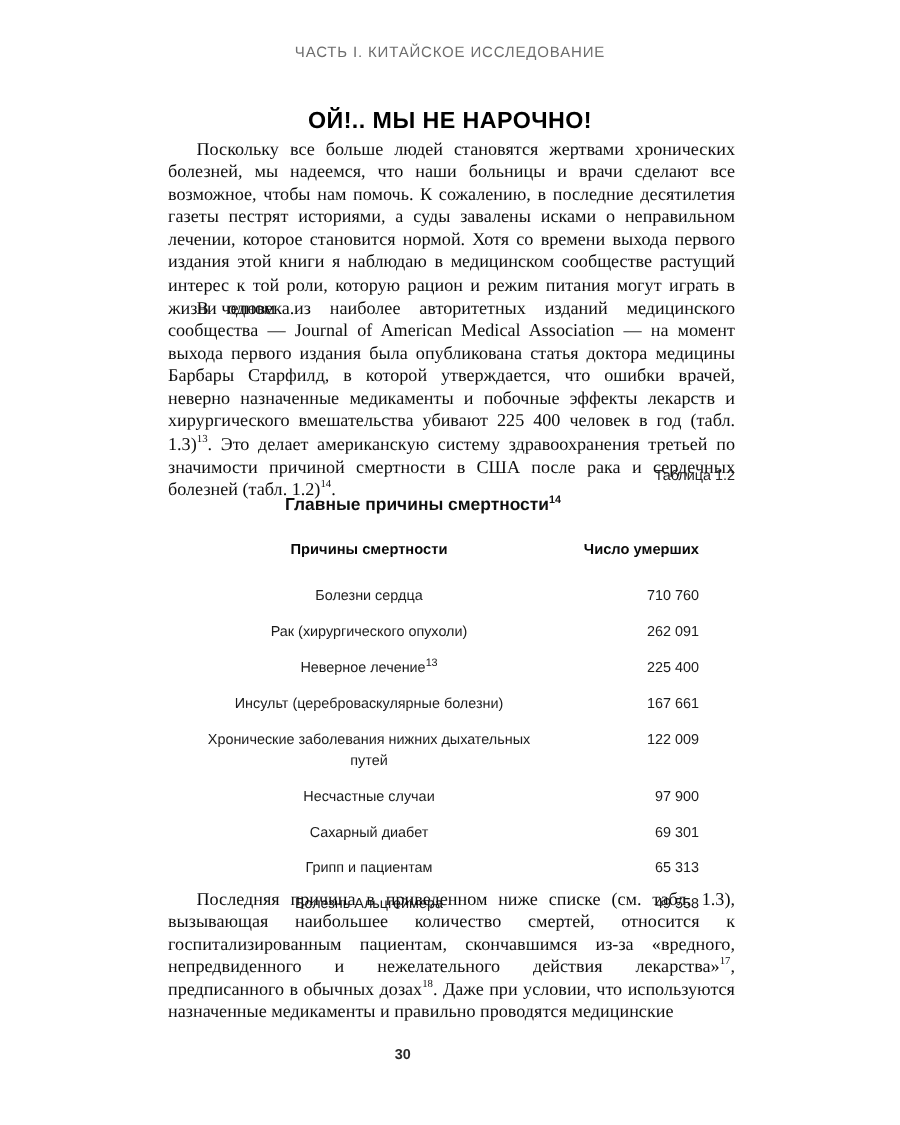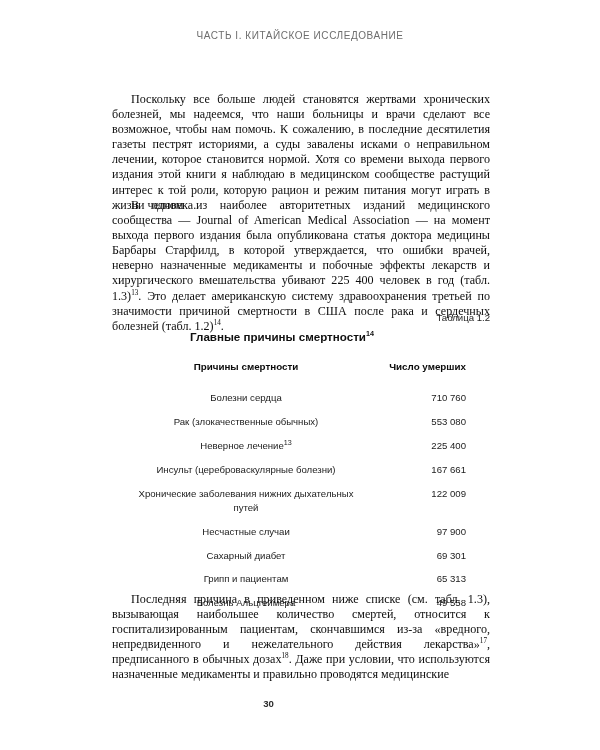--- a/index.html
+++ b/index.html
@@ -134,20 +134,21 @@
     color: #2a2a2a;
   }
 </style>
 </head>
 <body>
 
 <div class="page">
 
   <div class="running-head">ЧАСТЬ I. КИТАЙСКОЕ ИССЛЕДОВАНИЕ</div>
 
+  <h1 class="chapter-title">ОЙ!.. МЫ НЕ НАРОЧНО!</h1>
 
   <div class="body-block" id="para-1">
     <p>Поскольку все больше людей становятся жертвами хронических болезней, мы надеемся, что наши больницы и врачи сделают все возможное, чтобы нам помочь. К сожалению, в последние десятилетия газеты пестрят историями, а суды завалены исками о неправильном лечении, которое становится нормой. Хотя со времени выхода первого издания этой книги я наблюдаю в медицинском сообществе растущий интерес к той роли, которую рацион и режим питания могут играть в жизни человека.</p>
   </div>
 
   <div class="body-block" id="para-2">
     <p><span>В одном из наиболее авторитетных изданий медицинского сообщества — Journal of American Medical Association — на момент выхода первого издания была опубликована статья доктора медицины Барбары Старфилд, в которой утверждается, что ошибки врачей, неверно назначенные медикаменты и побочные эффекты лекарств и хирургического вмешательства убивают 225 400 человек в год (табл. 1.3)</span><sup class="fn">13</sup><span>. Это делает американскую систему здравоохранения третьей по значимости причиной смертности в США после рака и сердечных болезней (табл. 1.2)</span><sup class="fn">14</sup><span>.</span></p>
   </div>
 
   <div class="table-caption-num">Таблица 1.2</div>
@@ -160,22 +161,22 @@
         <th class="col-cause">Причины смертности</th>
         <th class="col-count">Число умерших</th>
       </tr>
     </thead>
     <tbody>
       <tr>
         <td class="col-cause"><span>Болезни сердца</span><sup class="fn"></sup></td>
         <td class="col-count">710 760</td>
       </tr>
       <tr>
-        <td class="col-cause"><span>Рак (злокачественные обычных)</span><sup class="fn"></sup></td>
-        <td class="col-count">553 080</td>
+        <td class="col-cause"><span>Рак (хирургического опухоли)</span><sup class="fn"></sup></td>
+        <td class="col-count">262 091</td>
       </tr>
       <tr>
         <td class="col-cause"><span>Неверное лечение</span><sup class="fn">13</sup></td>
         <td class="col-count">225 400</td>
       </tr>
       <tr>
         <td class="col-cause"><span>Инсульт (цереброваскулярные болезни)</span><sup class="fn"></sup></td>
         <td class="col-count">167 661</td>
       </tr>
       <tr>

